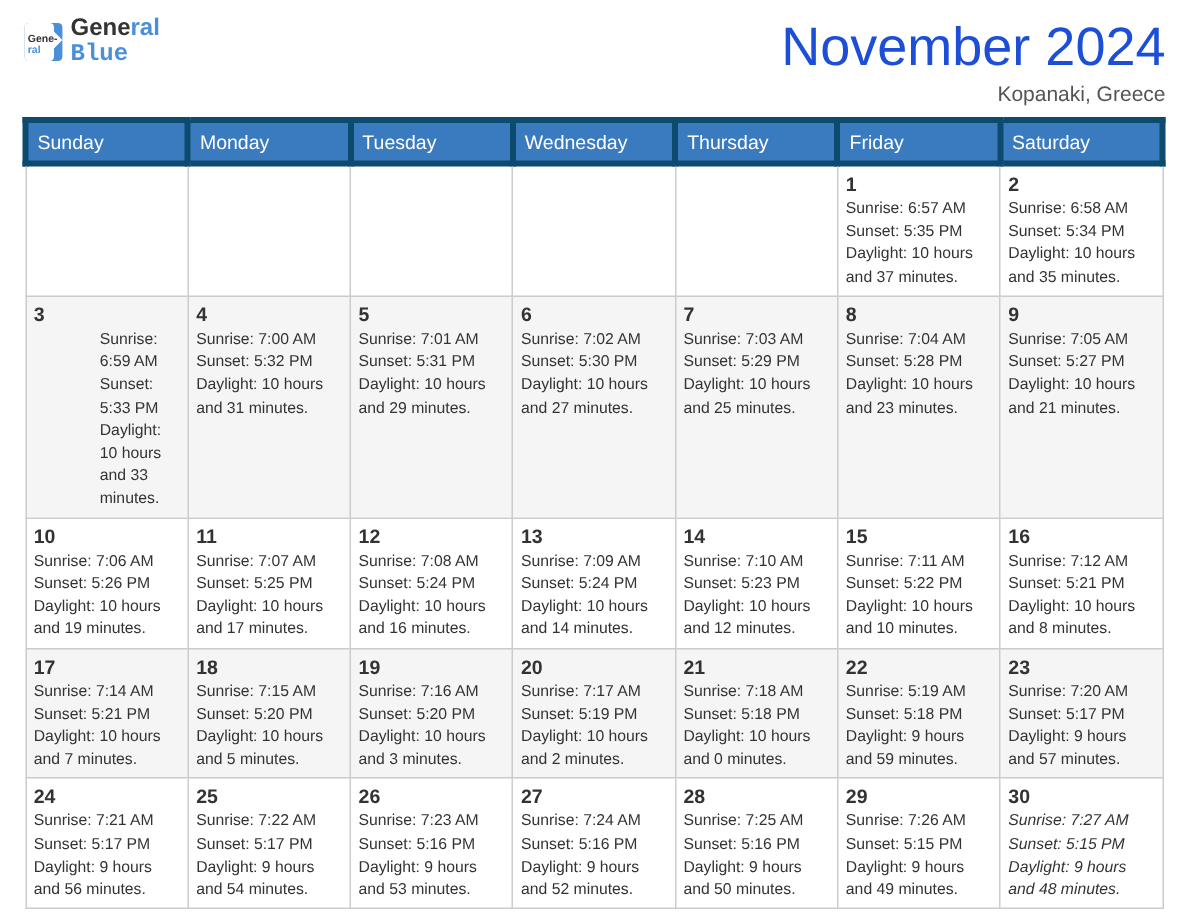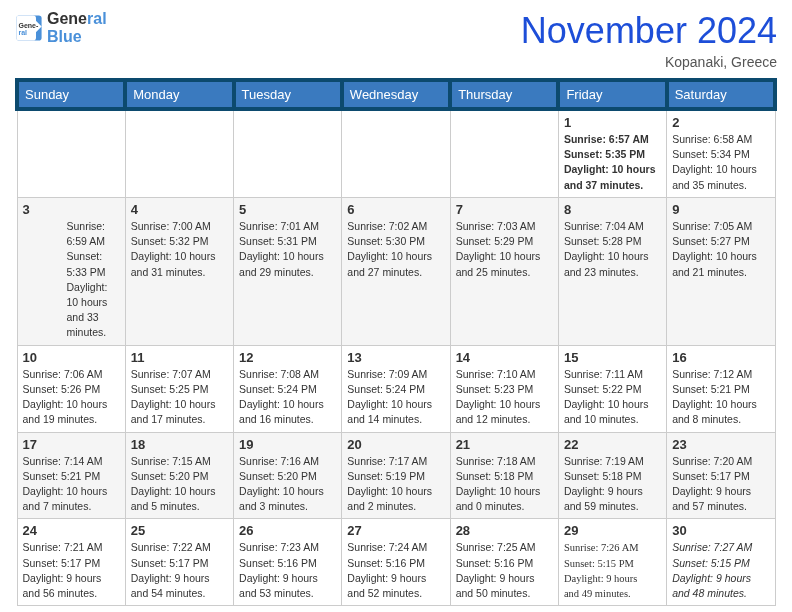--- a/index.html
+++ b/index.html
@@ -30,21 +30,21 @@
         <rect x="2" y="2" width="36" height="36" rx="4" fill="#4a90d9"></rect>
         <polygon points="28,8 38,18 28,28" fill="white"></polygon>
         <rect x="2" y="2" width="28" height="36" rx="4" fill="white"></rect>
         <text x="5" y="20" font-size="10" font-weight="bold" fill="#333" font-family="Arial">Gene-</text>
         <text x="5" y="30" font-size="10" font-weight="bold" fill="#4a90d9" font-family="Arial">ral</text>
       </svg>
       <div>
         <div style="font-size:16px;font-weight:bold;color:#333;line-height:1.1;">
           Gene<span style="color:#4a90d9">ral</span>
         </div>
-        <div style="font-size:16px;font-weight:bold;color:#4a90d9;line-height:1.1;">Blue</div>
+        <div style="font-size:16px;font-weight:bold;color:#4a90d9;line-height:1.1;font-family:Liberation Mono, monospace;">Blue</div>
       </div>
     </div>
     <div class="title-block">
       <div class="month-title">November 2024</div>
       <div class="location">Kopanaki, Greece</div>
     </div>
   </div>
 
   <table class="calendar">
     <thead>
@@ -60,21 +60,21 @@
     </thead>
     <tbody id="calendar-body">
     <tr>
           <td class="empty"></td>
           <td class="empty"></td>
           <td class="empty"></td>
           <td class="empty"></td>
           <td class="empty"></td>
           <td>
             <span class="day-num">1</span>
-            <div class="day-info" style="white-space: pre-line; font-weight: bold;">Sunrise: 6:57 AM
+            <div class="day-info" style="white-space: pre-line;">Sunrise: 6:57 AM
 Sunset: 5:35 PM
 Daylight: 10 hours
 and 37 minutes.</div>
           </td>
           <td>
             <span class="day-num">2</span>
             <div class="day-info" style="white-space: pre-line;">Sunrise: 6:58 AM
 Sunset: 5:34 PM
 Daylight: 10 hours
 and 35 minutes.</div>
@@ -213,21 +213,21 @@
           </td>
           <td>
             <span class="day-num">21</span>
             <div class="day-info" style="white-space: pre-line;">Sunrise: 7:18 AM
 Sunset: 5:18 PM
 Daylight: 10 hours
 and 0 minutes.</div>
           </td>
           <td>
             <span class="day-num">22</span>
-            <div class="day-info" style="white-space: pre-line;">Sunrise: 7:19 AM
+            <div class="day-info" style="white-space: pre-line;">Sunrise: 5:19 AM
 Sunset: 5:18 PM
 Daylight: 9 hours
 and 59 minutes.</div>
           </td>
           <td>
             <span class="day-num">23</span>
             <div class="day-info" style="white-space: pre-line;">Sunrise: 7:20 AM
 Sunset: 5:17 PM
 Daylight: 9 hours
 and 57 minutes.</div>
@@ -264,21 +264,21 @@
           </td>
           <td>
             <span class="day-num">28</span>
             <div class="day-info" style="white-space: pre-line;">Sunrise: 7:25 AM
 Sunset: 5:16 PM
 Daylight: 9 hours
 and 50 minutes.</div>
           </td>
           <td>
             <span class="day-num">29</span>
-            <div class="day-info" style="white-space: pre-line; font-family: Liberation Serif, serif;">Sunrise: 7:26 AM
+            <div class="day-info" style="white-space: pre-line;">Sunrise: 7:26 AM
 Sunset: 5:15 PM
 Daylight: 9 hours
 and 49 minutes.</div>
           </td>
           <td>
             <span class="day-num">30</span>
             <div class="day-info" style="white-space: pre-line; font-style: italic;">Sunrise: 7:27 AM
 Sunset: 5:15 PM
 Daylight: 9 hours
 and 48 minutes.</div>

